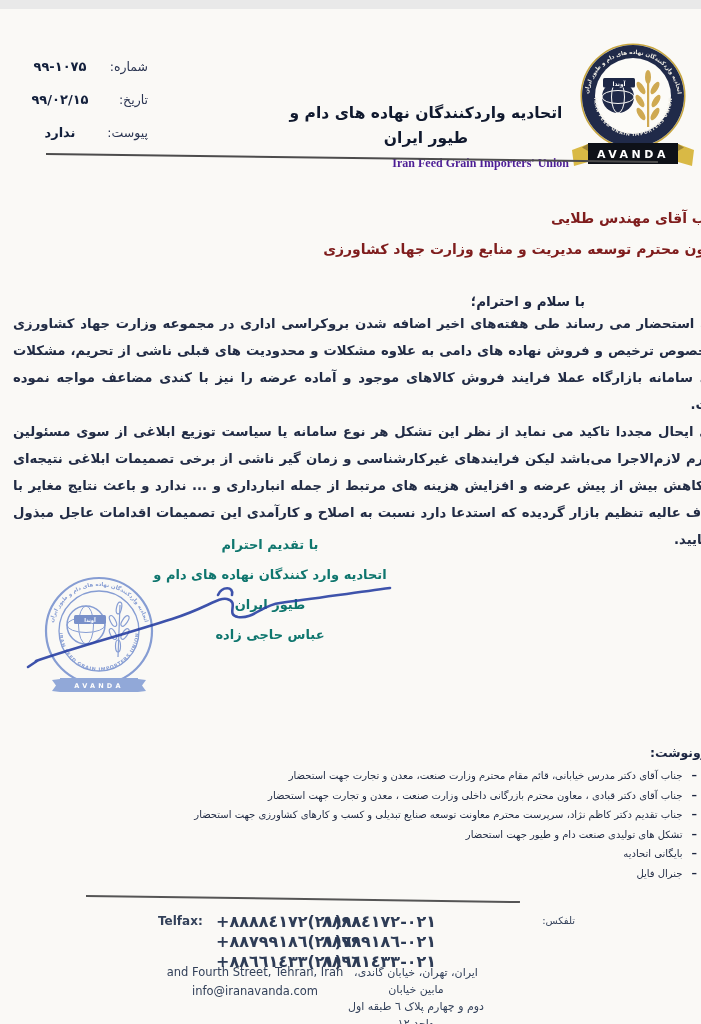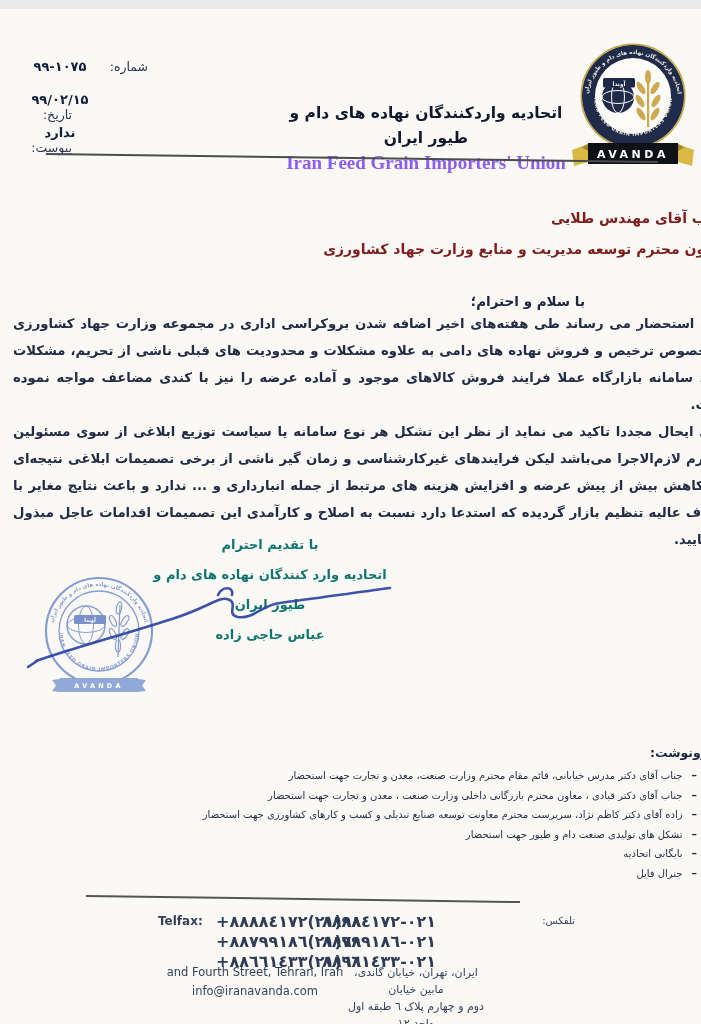--- a/index.html
+++ b/index.html
@@ -6,21 +6,21 @@
   body{background:#e9e9e9;font-family:"DejaVu Sans",sans-serif;}
   .page{position:relative;width:701px;height:1024px;margin:9px auto;background:#faf9f6;overflow:hidden;color:#232c41;padding-left:37px;}
   .abs{position:absolute;}
   
   .meta-row{position:absolute;left:22px;width:128px;display:flex;flex-direction:row;align-items:baseline;}
   .meta-val{width:76px;text-align:center;font-weight:bold;font-size:13px;color:#13203c;direction:ltr;}
   .meta-lbl{width:50px;text-align:right;font-size:12.5px;color:#2b3552;direction:rtl;}
   
   .org-names{left:283px;top:92px;width:286px;text-align:center;direction:rtl;}
   .org-fa{font-size:15.5px;font-weight:bold;color:#10192e;line-height:25px;}
-  .org-en{font-family:"Liberation Serif","DejaVu Serif",serif;font-size:19px;font-weight:bold;color:#8b5cf6;line-height:24px;direction:ltr;}
+  .org-en{font-family:"Liberation Serif","DejaVu Serif",serif;font-size:12px;font-weight:bold;color:#4c1d95;line-height:24px;direction:ltr;text-align:right;}
   .head-rule{left:46px;top:144px;width:612px;height:2px;background:#4c4c4c;transform:rotate(0.75deg);transform-origin:left center;}
   
   .recipient{right:11px;top:194px;text-align:right;direction:rtl;font-weight:bold;font-size:14px;line-height:31px;color:#7f1d1d;}
   
   .salutation{right:153px;top:284px;direction:rtl;font-weight:bold;font-size:13.5px;color:#1d2740;}
   .body-text{left:13px;right:11px;top:301px;direction:rtl;text-align:justify;font-size:13.2px;font-weight:bold;line-height:27px;color:#222c45;}
   .body-text p{margin:0;}
   .body-text p.p1{text-indent:14px;}
   
   .sig-block{left:138px;top:521px;width:264px;text-align:center;direction:rtl;font-weight:bold;font-size:13px;line-height:30px;color:#0f766e;}
@@ -44,25 +44,25 @@
 </style>
 </head>
 <body>
 
 <div class="page">
 
   <div class="meta-row" style="top:50px;">
     <span class="meta-val">۹۹-۱۰۷۵</span>
     <span class="meta-lbl">شماره:</span>
   </div>
-  <div class="meta-row" style="top:83px;flex-direction:column;">
+  <div class="meta-row" style="top:83px;">
     <span class="meta-val">۹۹/۰۲/۱۵</span>
     <span class="meta-lbl">تاریخ:</span>
   </div>
-  <div class="meta-row" style="top:116px;flex-direction:column;">
+  <div class="meta-row" style="top:116px;">
     <span class="meta-val">ندارد</span>
     <span class="meta-lbl">پیوست:</span>
   </div>
 
   <div class="abs org-names">
     <div class="org-fa">اتحادیه واردکنندگان نهاده های دام و طیور ایران</div>
     <div class="org-en">Iran Feed Grain Importers' Union</div>
   </div>
 
   <svg class="abs" style="left:566px;top:26px;" width="132" height="136" viewBox="0 0 132 136">
@@ -178,21 +178,21 @@
     <div class="cc-row">
       <span class="cc-dash">–</span>
       <span class="cc-item">جناب آقای دکتر مدرس خیابانی، قائم مقام محترم وزارت صنعت، معدن و تجارت جهت استحضار</span>
     </div>
     <div class="cc-row">
       <span class="cc-dash">–</span>
       <span class="cc-item">جناب آقای دکتر قبادی ، معاون محترم بازرگانی داخلی وزارت صنعت ، معدن و تجارت جهت استحضار</span>
     </div>
     <div class="cc-row">
       <span class="cc-dash">–</span>
-      <span class="cc-item">زاده آقای دکتر کاظم نژاد، سرپرست محترم معاونت توسعه صنایع تبدیلی و کسب و کارهای کشاورزی جهت استحضار</span>
+      <span class="cc-item">جناب تقدیم دکتر کاظم نژاد، سرپرست محترم معاونت توسعه صنایع تبدیلی و کسب و کارهای کشاورزی جهت استحضار</span>
     </div>
     <div class="cc-row">
       <span class="cc-dash">–</span>
       <span class="cc-item">تشکل های تولیدی صنعت دام و طیور جهت استحضار</span>
     </div>
     <div class="cc-row">
       <span class="cc-dash">–</span>
       <span class="cc-item">بایگانی اتحادیه</span>
     </div>
     <div class="cc-row">

